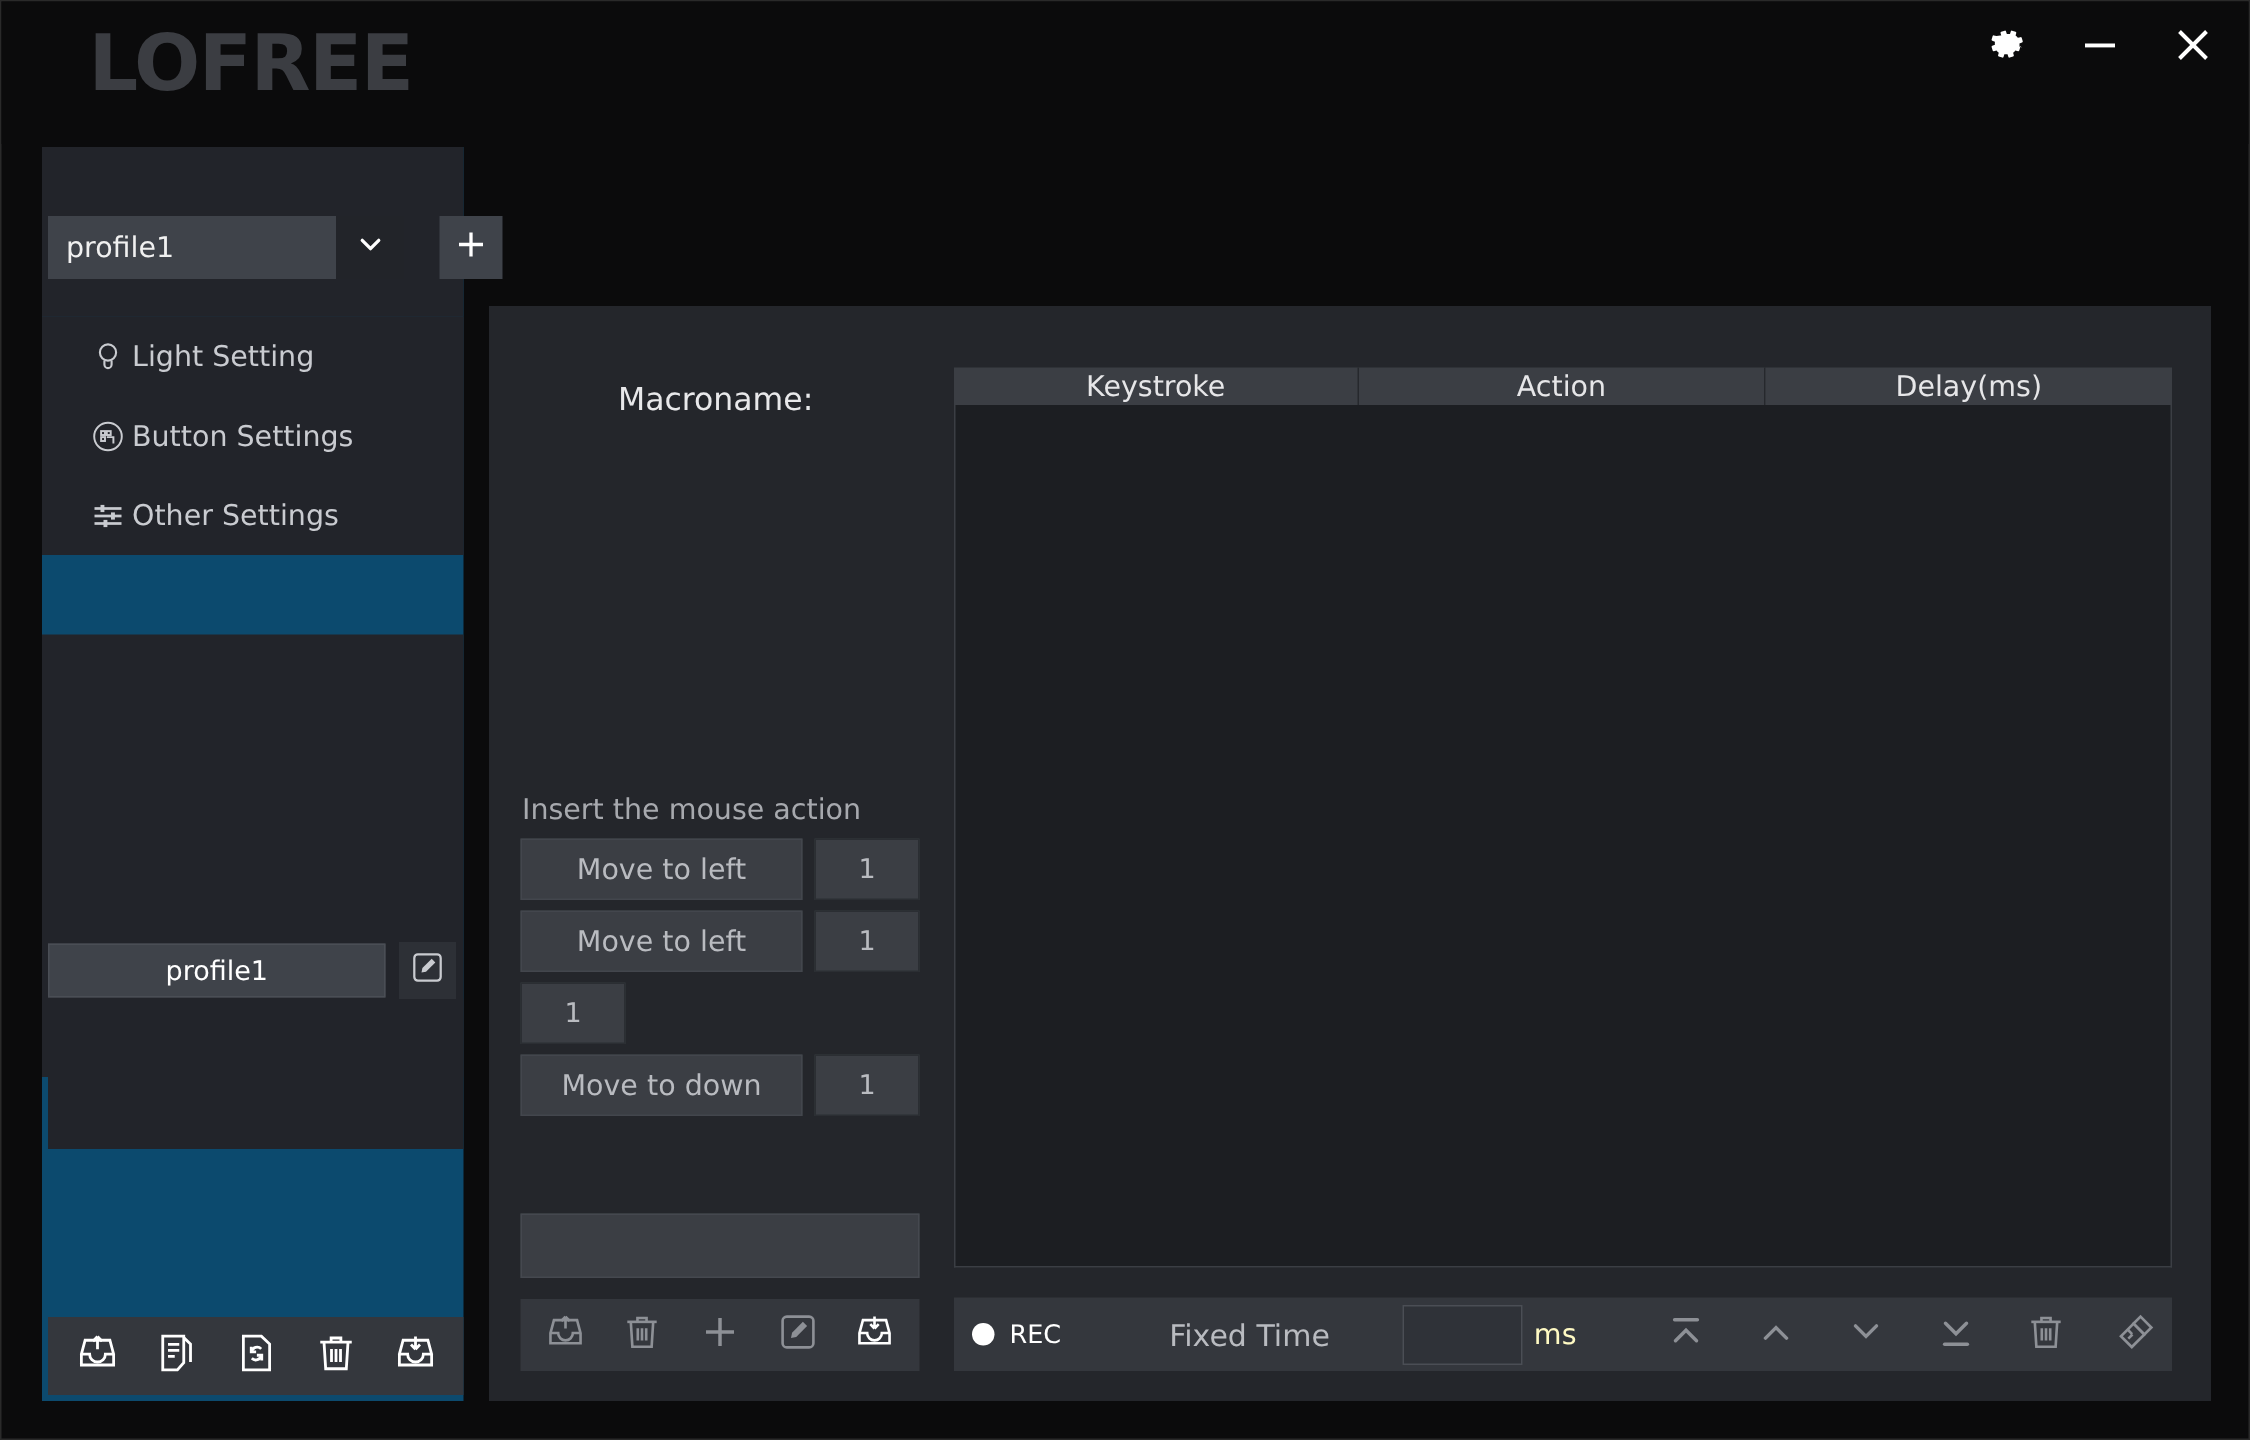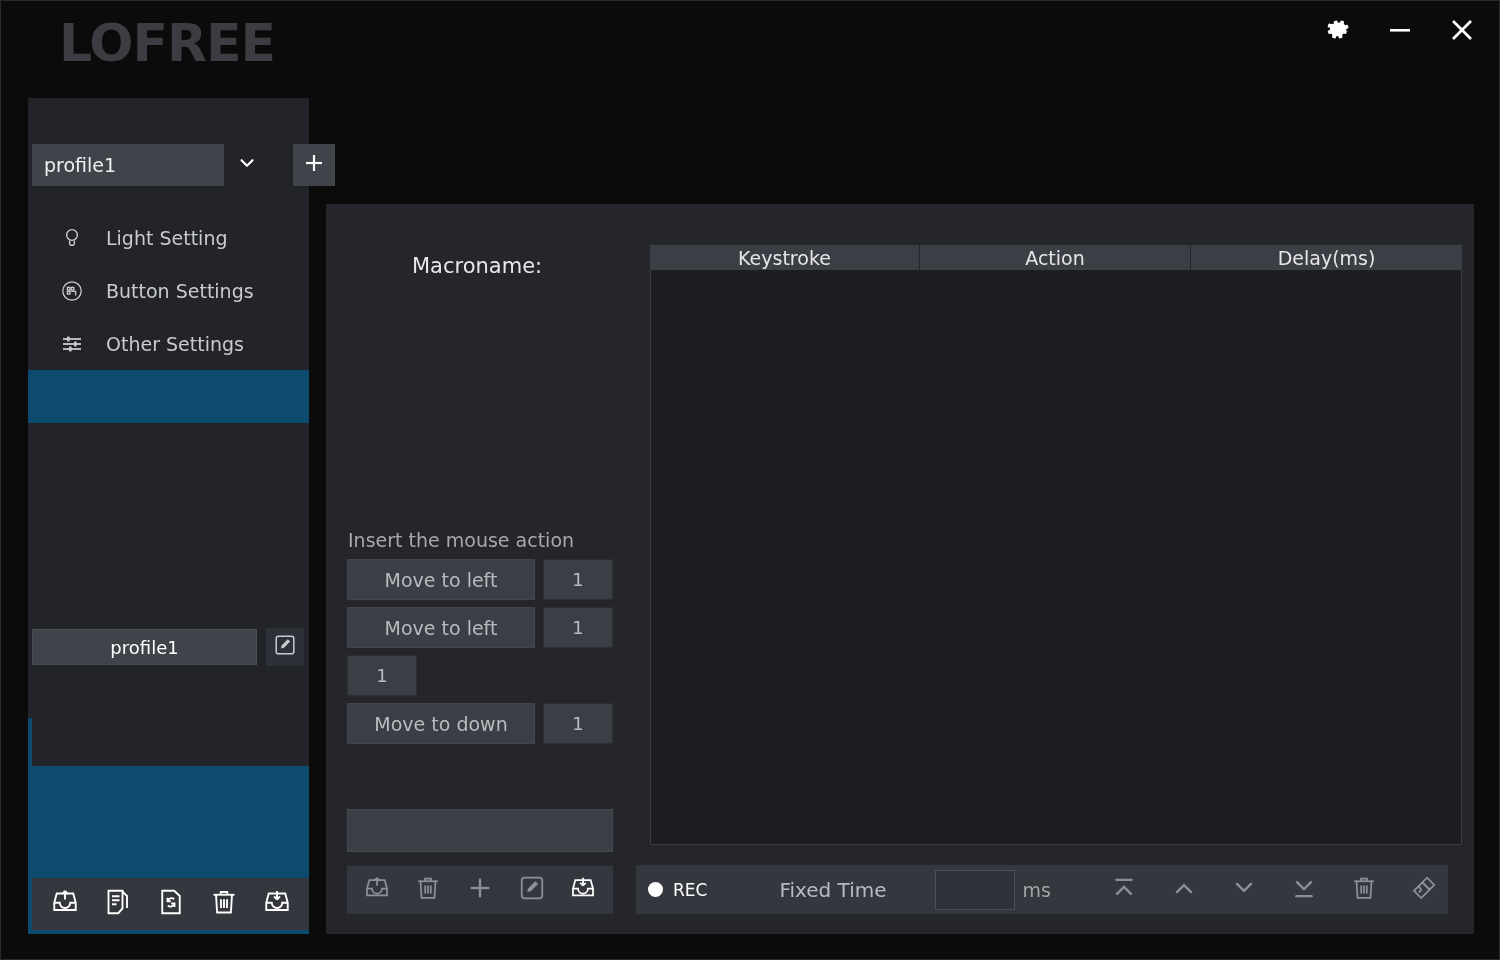--- a/index.html
+++ b/index.html
@@ -75,21 +75,21 @@
   .navlist {
     position: absolute; top: 113px; left: 0;
     width: 281px;
     background: #22242a;
     padding-bottom: 0;
   }
   .navitem {
     height: 53px;
     display: flex; align-items: center;
     padding-left: 31px;
-    gap: 21px;
+    gap: 3px;
     color: #c9cbd0;
     font-size: 19px;
     cursor: pointer;
     background: #22242a;
     text-align: right;
   }
   .navitem.selected {
     background: #0d0d0f;
     color: #ffffff;
   }
@@ -198,21 +198,21 @@
     padding: 0 4px;
   }
   .mticon {
     width: 34px; height: 34px;
     display: flex; align-items: center; justify-content: center;
     cursor: pointer;
   }
 
   
   .table-wrap {
-    position: absolute; left: 324px; top: 41px;
+    position: absolute; left: 310px; top: 41px;
     width: 812px; height: 600px;
   }
   .table-head {
     display: flex; height: 25px;
   }
   .th {
     background: #3b3e44;
     color: #e6e6e8; font-size: 19px;
     display: flex; align-items: center; justify-content: center;
     border-right: 1px solid #26282d;
@@ -247,21 +247,21 @@
   .fixed-time {
     color: #b9bbc0; font-size: 20px; margin-left: 72px;
     cursor: pointer;
   }
   .ms-input {
     width: 80px; height: 40px; margin-left: 48px;
     background: #2f3238; border: 1px solid #4b4e55;
     cursor: text;
   }
   .ms-label {
-    color: #a3a3a3; font-size: 19px; margin-left: 8px;
+    color: #fef9c3; font-size: 19px; margin-left: 8px;
   }
   .rec-icons {
     display: flex; align-items: center; margin-left: 56px; gap: 26px;
   }
   .ricon {
     width: 34px; height: 34px;
     display: flex; align-items: center; justify-content: center;
     cursor: pointer;
   }
 </style>

